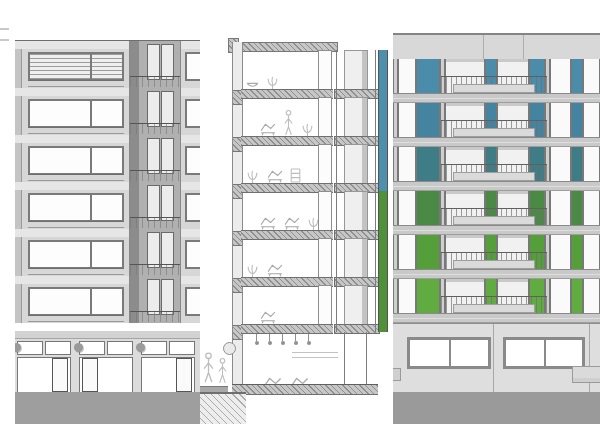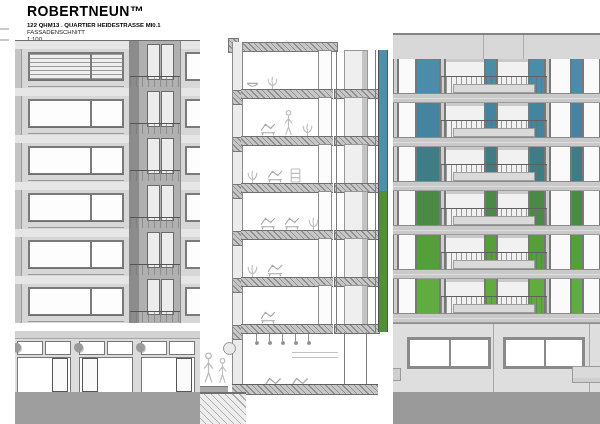--- a/index.html
+++ b/index.html
@@ -97,26 +97,20 @@
   #rightGroundStrip{position:absolute;left:393px;top:392px;width:207px;height:32px;background:#9a9a9a;}
   svg.defs{position:absolute;width:0;height:0;}
 </style>
 </head>
 <body>
 
 <div id="sheet">
 
   <div id="foldmark"></div>
 
-  <header id="titleblock">
-    <div id="studio">ROBERTNEUN™</div>
-    <div id="projline">122 QHM13 . QUARTIER HEIDESTRASSE MI0.1</div>
-    <div id="drawline">FASSADENSCHNITT</div>
-    <div id="scaleline">1:100</div>
-  </header>
 
   <svg class="defs">
     <symbol id="sym-chair" viewBox="0 0 16 13">
       <path d="M2 8 L6 2 L11 6 L15 2 M2 10 H15 M4 10 L3 12.5 M13 10 L14 12.5" fill="none" stroke="#a8a8a8" stroke-width="1"></path>
     </symbol>
     <symbol id="sym-person" viewBox="0 0 10 24">
       <circle cx="5" cy="2.6" r="2.1" fill="none" stroke="#bdbdbd" stroke-width="1"></circle>
       <path d="M5 5 V15.5 M5 8 L1.6 12.5 M5 8 L8.4 12.5 M5 15.5 L2.4 23 M5 15.5 L7.6 23" fill="none" stroke="#bdbdbd" stroke-width="1"></path>
     </symbol>
     <symbol id="sym-plant" viewBox="0 0 12 12">

